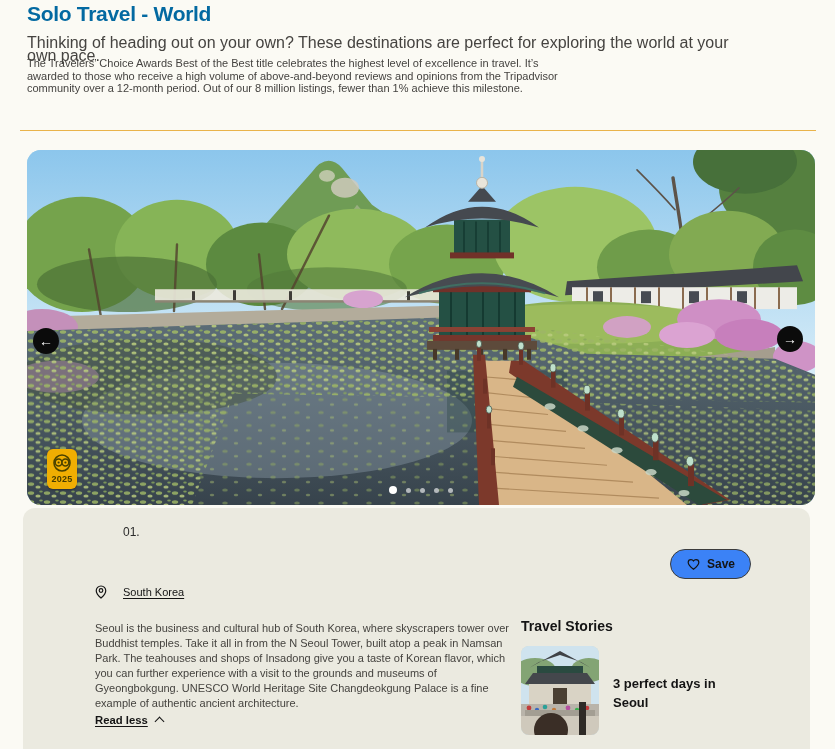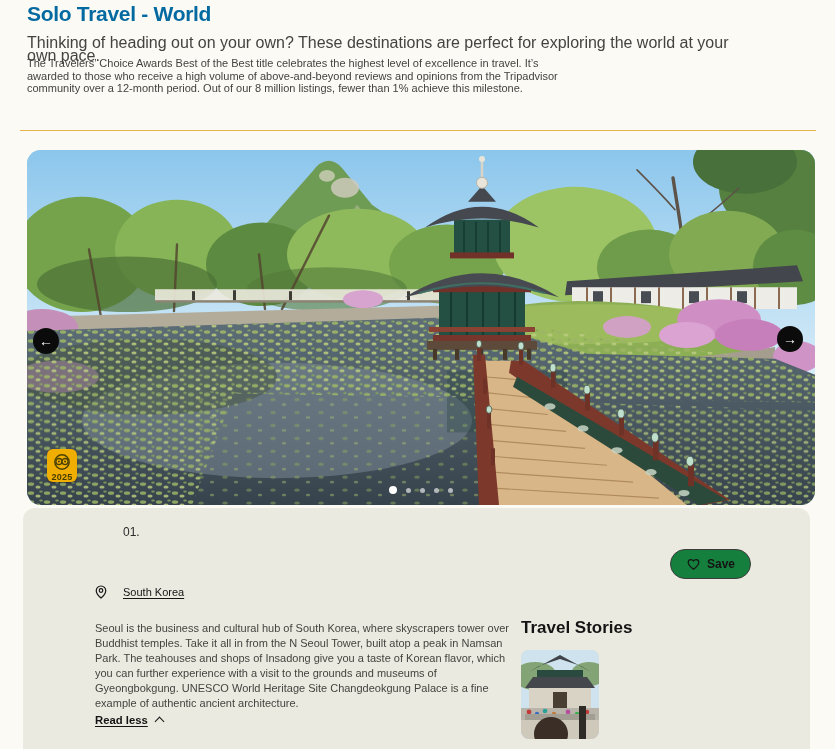--- a/index.html
+++ b/index.html
@@ -35,21 +35,21 @@
   .nav-btn{
     position:absolute;width:26px;height:26px;border-radius:50%;
     background:#0b0b0b;border:none;color:#fff;cursor:pointer;
     font-size:14px;line-height:26px;text-align:center;padding:0;
     display:flex;align-items:center;justify-content:center;
   }
   .nav-prev{left:6px;top:178px;}
   .nav-next{left:750px;top:176px;}
   .nav-btn span{pointer-events:none;}
   .tc-badge{
-    position:absolute;left:20px;top:299px;width:30px;height:33px;
+    position:absolute;left:20px;top:299px;width:30px;height:40px;
     background:#f0ae02;border-radius:6px;
     display:flex;flex-direction:column;align-items:center;justify-content:flex-start;
     box-shadow:0 1px 2px rgba(0,0,0,.35);
   }
   .tc-badge .owl{margin-top:4px;}
   .tc-badge .year{
     font-size:9px;font-weight:bold;color:#463c00;letter-spacing:0.2px;margin-top:1px;
   }
   .dots{
     position:absolute;left:0;right:0;top:334px;height:12px;
@@ -65,36 +65,36 @@
   .rank{position:absolute;left:72px;top:17px;font-size:12px;color:#2b2b2b;margin-left:28px;}
   .dest-name{position:absolute;left:71px;top:31px;margin:0;font-size:30px;font-weight:bold;letter-spacing:-0.4px;color:#141414;}
   .country-link{
     position:absolute;left:72px;top:77px;display:flex;align-items:center;gap:16px;
     text-decoration:none;color:#141414;cursor:pointer;
   }
   .country-link .label{font-size:11px;text-decoration:underline;text-underline-offset:2px;}
   .save-btn{
     position:absolute;left:647px;top:41px;height:30px;padding:0 15px;
     display:flex;align-items:center;gap:6px;
-    background:#15803d;border:1px solid #3c3c3c;border-radius:999px;cursor:pointer;
+    background:#3b82f6;border:1px solid #3c3c3c;border-radius:999px;cursor:pointer;
     font-family:inherit;font-size:12px;font-weight:bold;color:#141414;
   }
   .desc-col{position:absolute;left:72px;top:113px;width:418px;}
   .desc{margin:0;font-size:11px;line-height:14.9px;color:#45433f;}
   .read-toggle{
     display:inline-flex;align-items:center;margin-top:4px;cursor:pointer;
     font-size:11.3px;font-weight:bold;color:#141414;text-decoration:none;
   }
   .read-toggle .txt{text-decoration:underline;text-underline-offset:2px;}
   .chev-up{
     width:6px;height:6px;border-left:1.7px solid #141414;border-top:1.7px solid #141414;
     transform:rotate(45deg);display:inline-block;margin-left:8px;margin-top:3px;
   }
   .stories-col{position:absolute;left:498px;top:110px;width:285px;}
-  .stories-heading{font-size:17px;font-weight:bold;color:#141414;}
+  .stories-heading{font-size:14px;font-weight:bold;color:#141414;}
   .story{display:flex;margin-top:12px;cursor:pointer;}
   .story-thumb{
     width:78px;height:89px;border-radius:8px;overflow:hidden;flex:0 0 auto;background:#cfd9d3;
   }
   .story-title{margin:28px 0 0 14px;width:126px;font-size:13px;font-weight:bold;line-height:19px;color:#141414;}
 </style>
 </head>
 <body>
 
 <h1 class="page-title">Solo Travel - World</h1>
@@ -375,15 +375,16 @@
             <circle cx="47" cy="62" r="2.4" fill="#b44fa0"></circle>
             <circle cx="56" cy="64" r="2.2" fill="#3bb24e"></circle>
             <circle cx="66" cy="62" r="2.3" fill="#c23b3b"></circle>
             <rect x="4" y="64" width="70" height="6" fill="#a39e93"></rect>
           </g>
           <rect x="0" y="70" width="78" height="19" fill="#cfc9bc"></rect>
           <circle cx="30" cy="84" r="17" fill="#3a2e26"></circle>
           <rect x="58" y="56" width="7" height="33" fill="#2e2a26"></rect>
         </svg>
       </div>
+      <div class="story-title">3 perfect days in Seoul</div>
     </div>
   </div>
 </section>
 
 </body></html>

